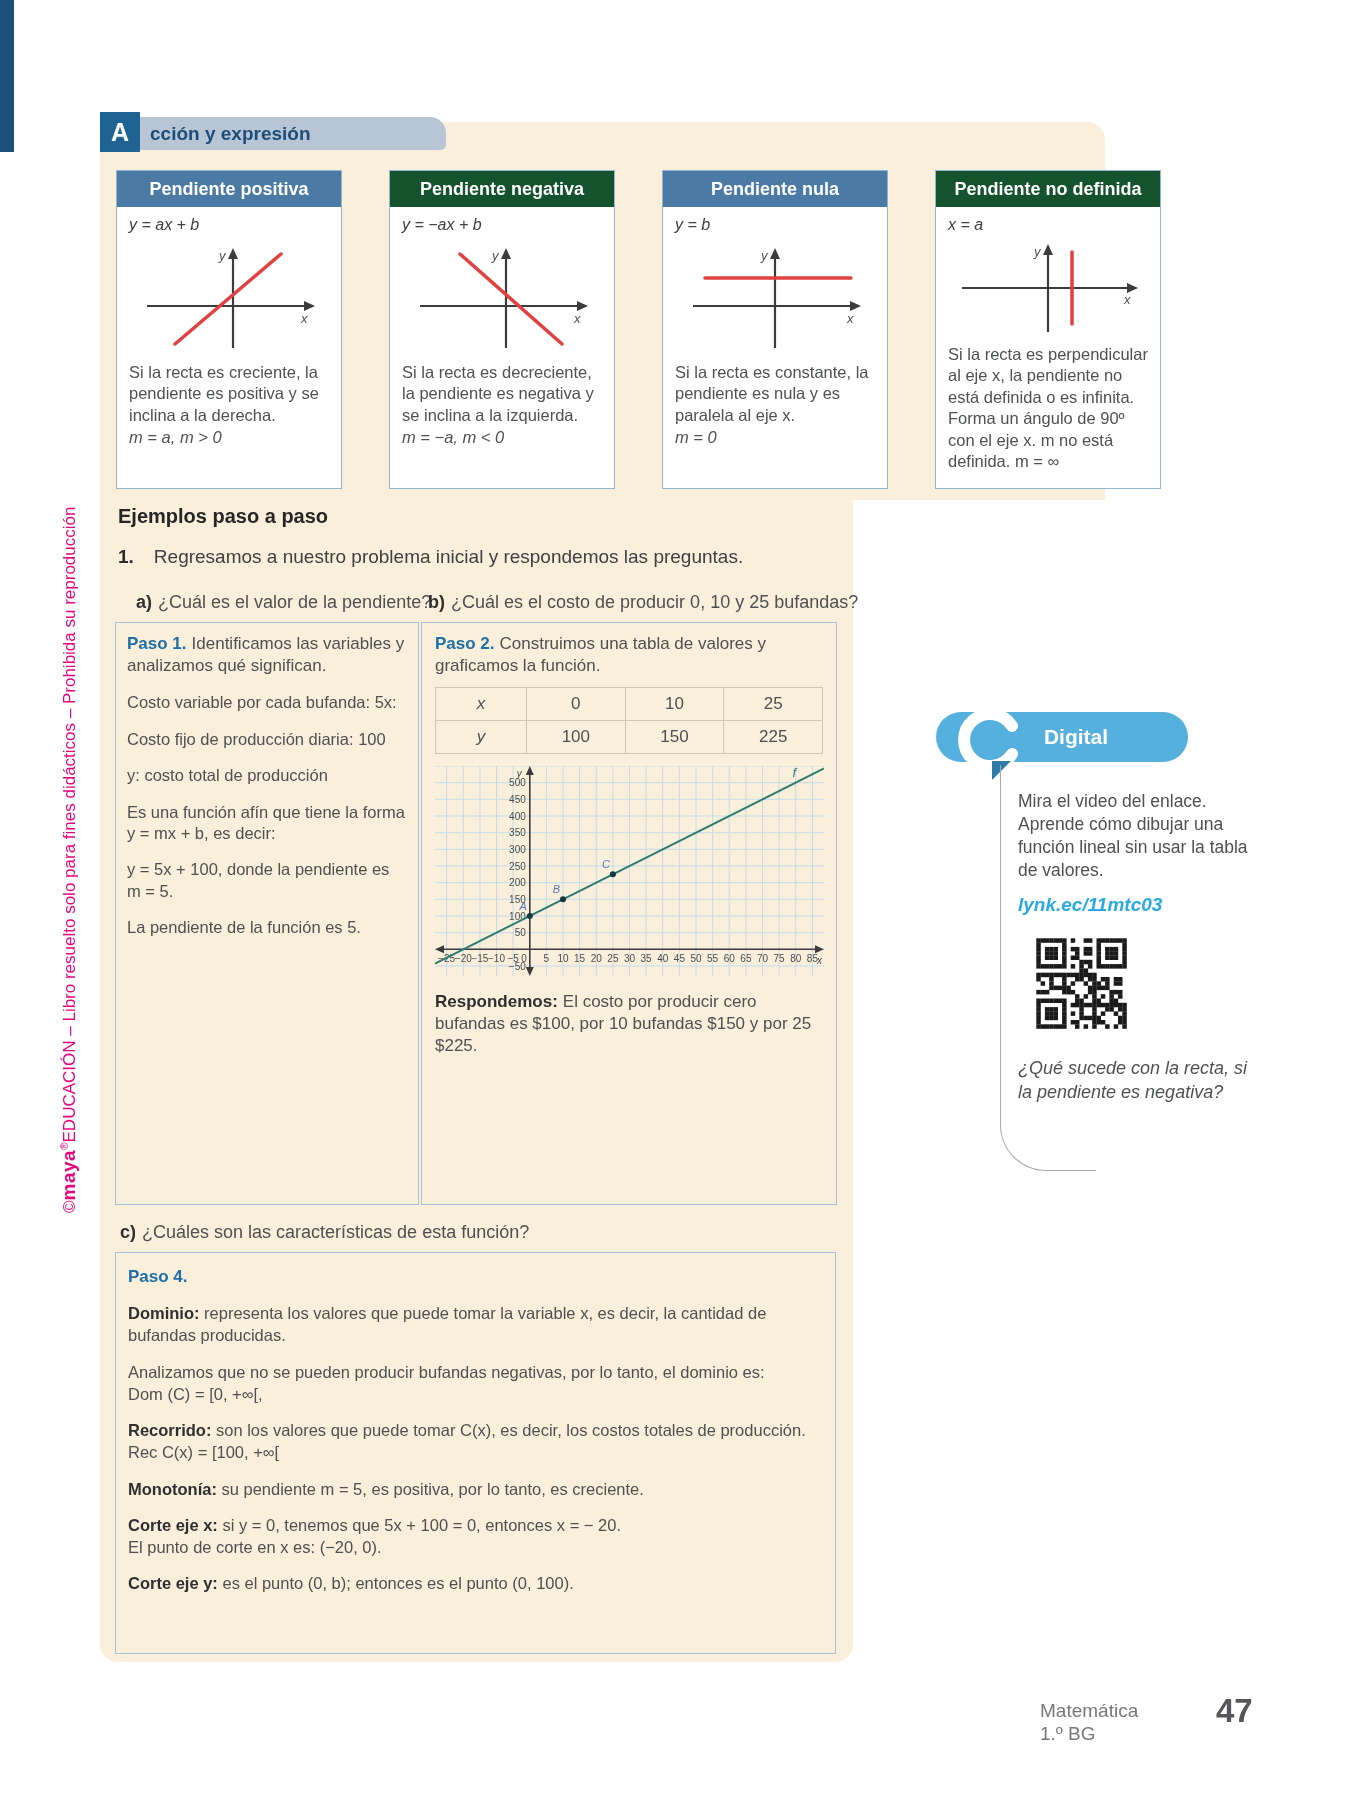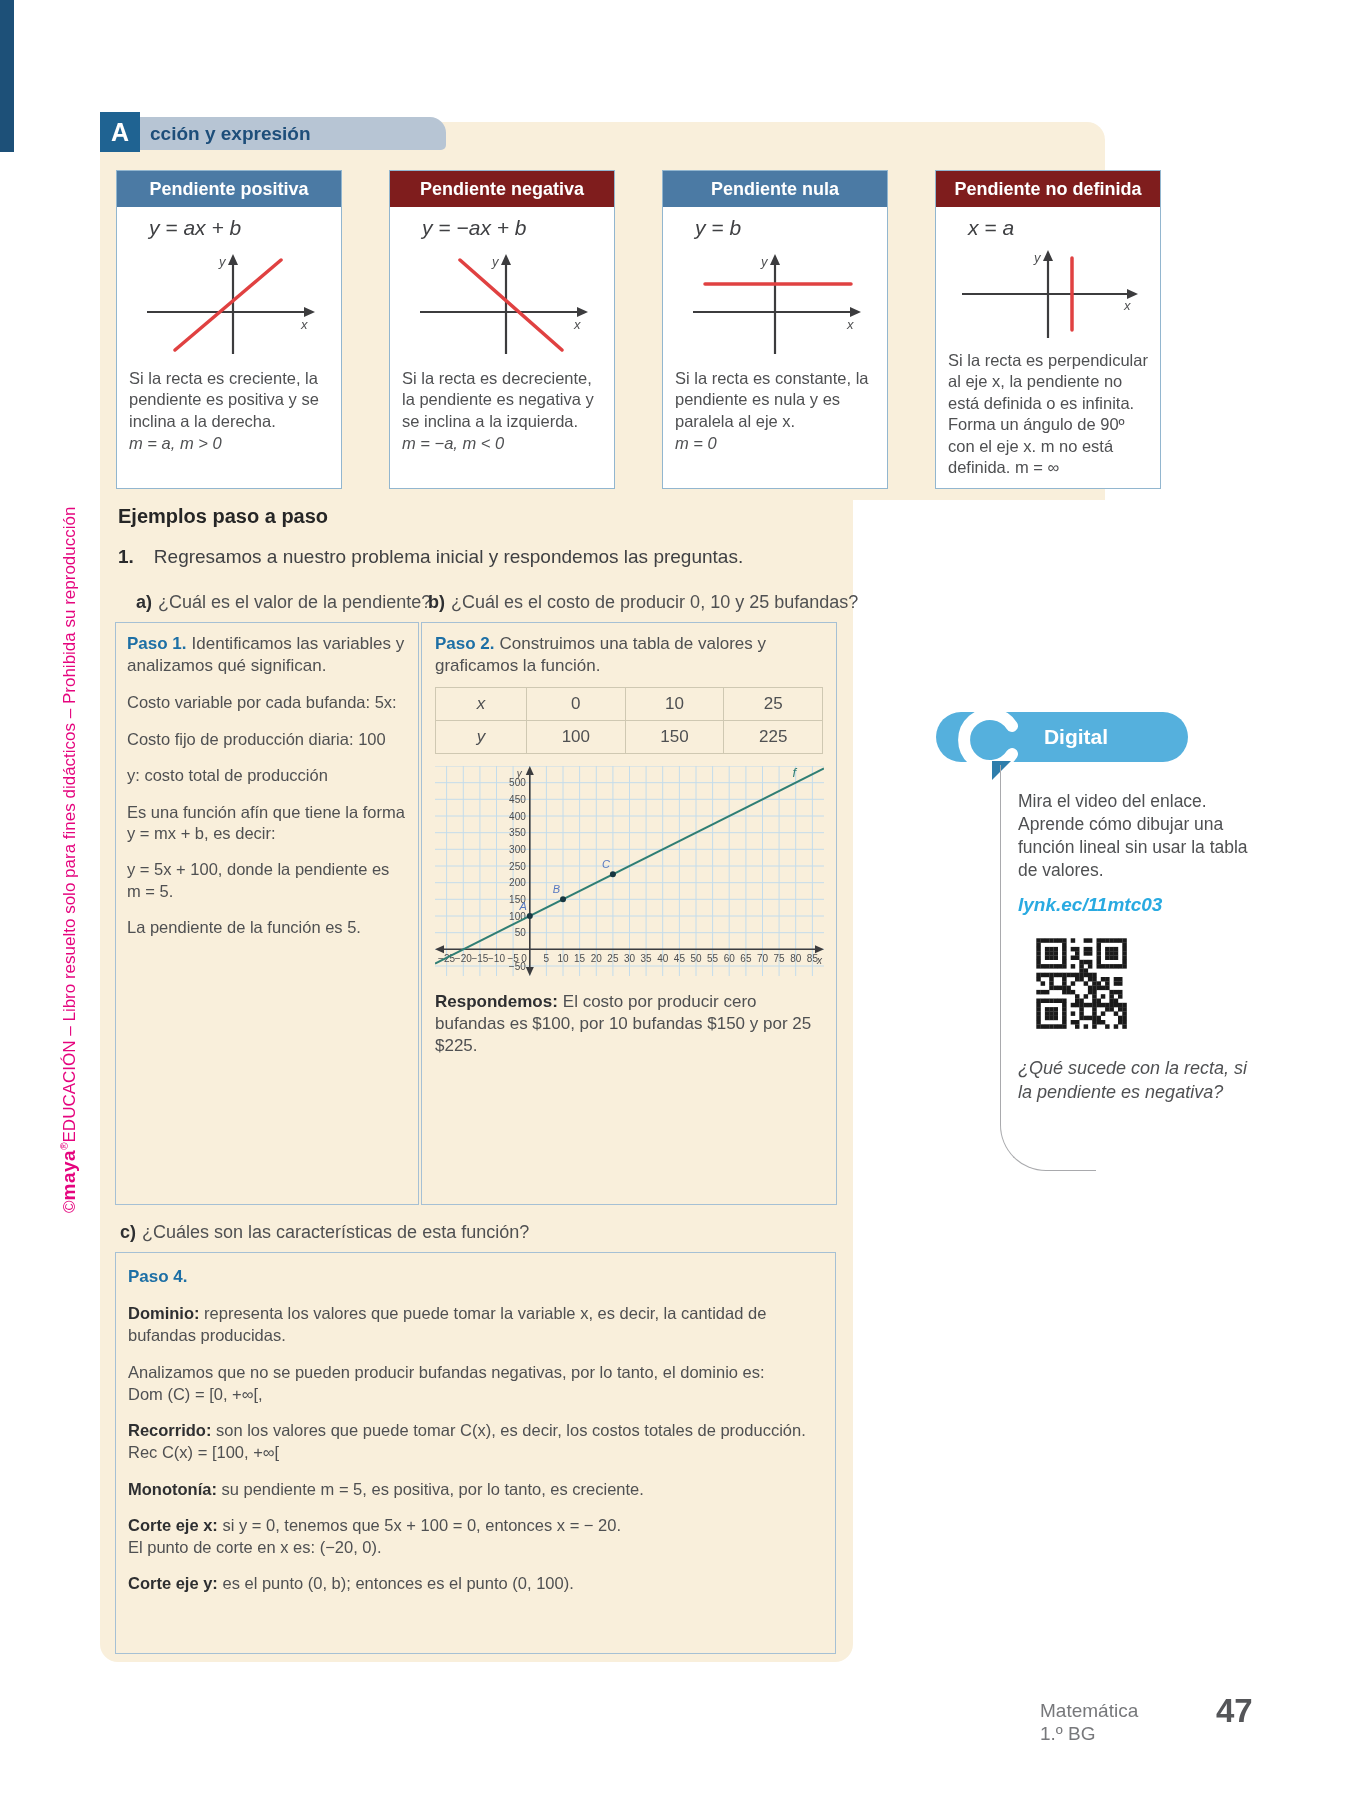--- a/index.html
+++ b/index.html
@@ -27,23 +27,23 @@
               display:flex;align-items:center;padding-left:10px;box-sizing:border-box;
               color:#1d4e7a;font-weight:bold;font-size:19px;}
 
   
   .slope-table{left:116px;top:170px;width:986px;display:grid;grid-template-columns:repeat(4,1fr);gap:48px;}
   .slope-col{background:#fff;border:1px solid #92b6cf;margin-left:-1px;}
   .slope-col:first-child{margin-left:0;}
   .slope-head{height:36px;display:flex;align-items:center;justify-content:center;
               color:#fff;font-weight:bold;font-size:18px;}
   .head-dark{background:#4b7aa4;}
-  .head-light{background:#7f1d1d;}
+  .head-light{background:#14532d;}
   .slope-body{height:281px;padding:9px 12px;box-sizing:border-box;}
-  .formula{font-style:italic;font-size:21px;color:#3f4043;margin-left:20px;}
+  .formula{font-style:italic;font-size:16px;color:#3f4043;}
   .mini{display:block;margin:6px auto 4px auto;}
   .desc{font-size:16.5px;line-height:1.3;color:#4f5052;}
   .cond{font-style:italic;font-size:16.5px;color:#4f5052;margin-top:2px;}
   .max{stroke:#3c3c3e;stroke-width:2.2;}
   .mah{fill:#3c3c3e;}
   .mred{stroke:#e04141;stroke-width:3.5;stroke-linecap:round;}
   .mlab{font-style:italic;font-size:13px;fill:#4f5052;font-family:"Liberation Sans",sans-serif;}
 
   
   .ex-title{left:118px;top:505px;font-size:20px;font-weight:bold;color:#262626;}

